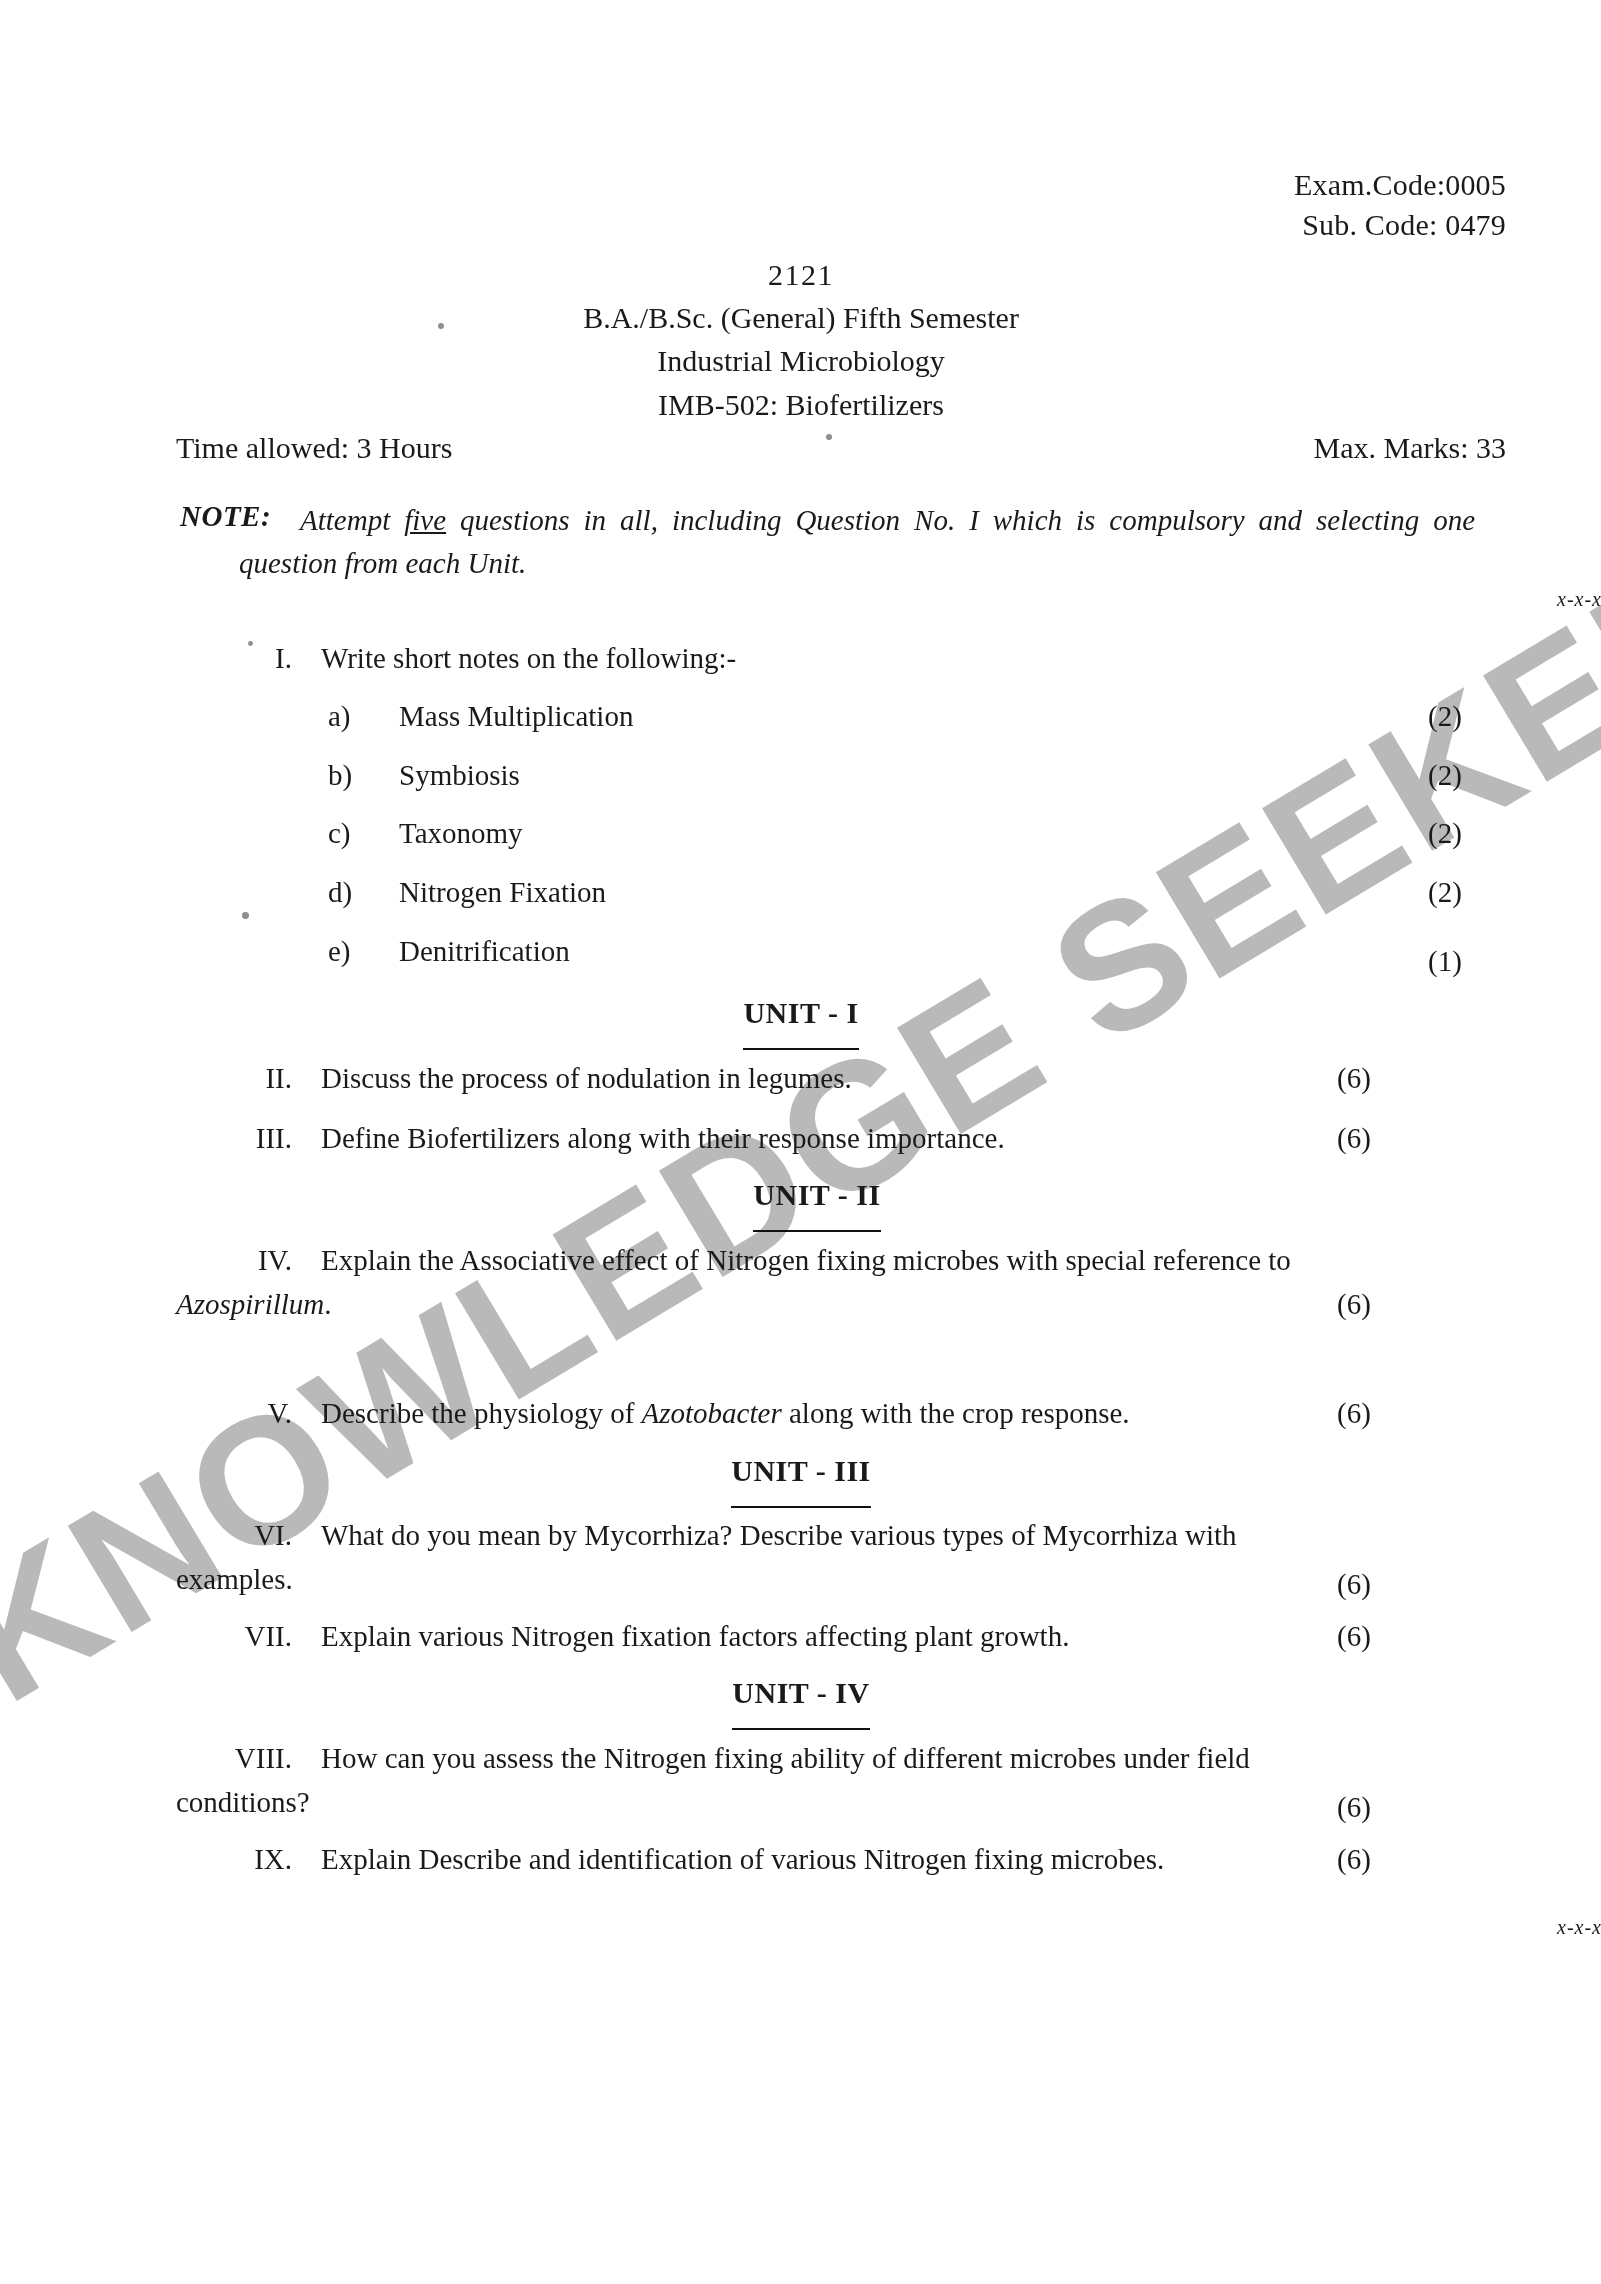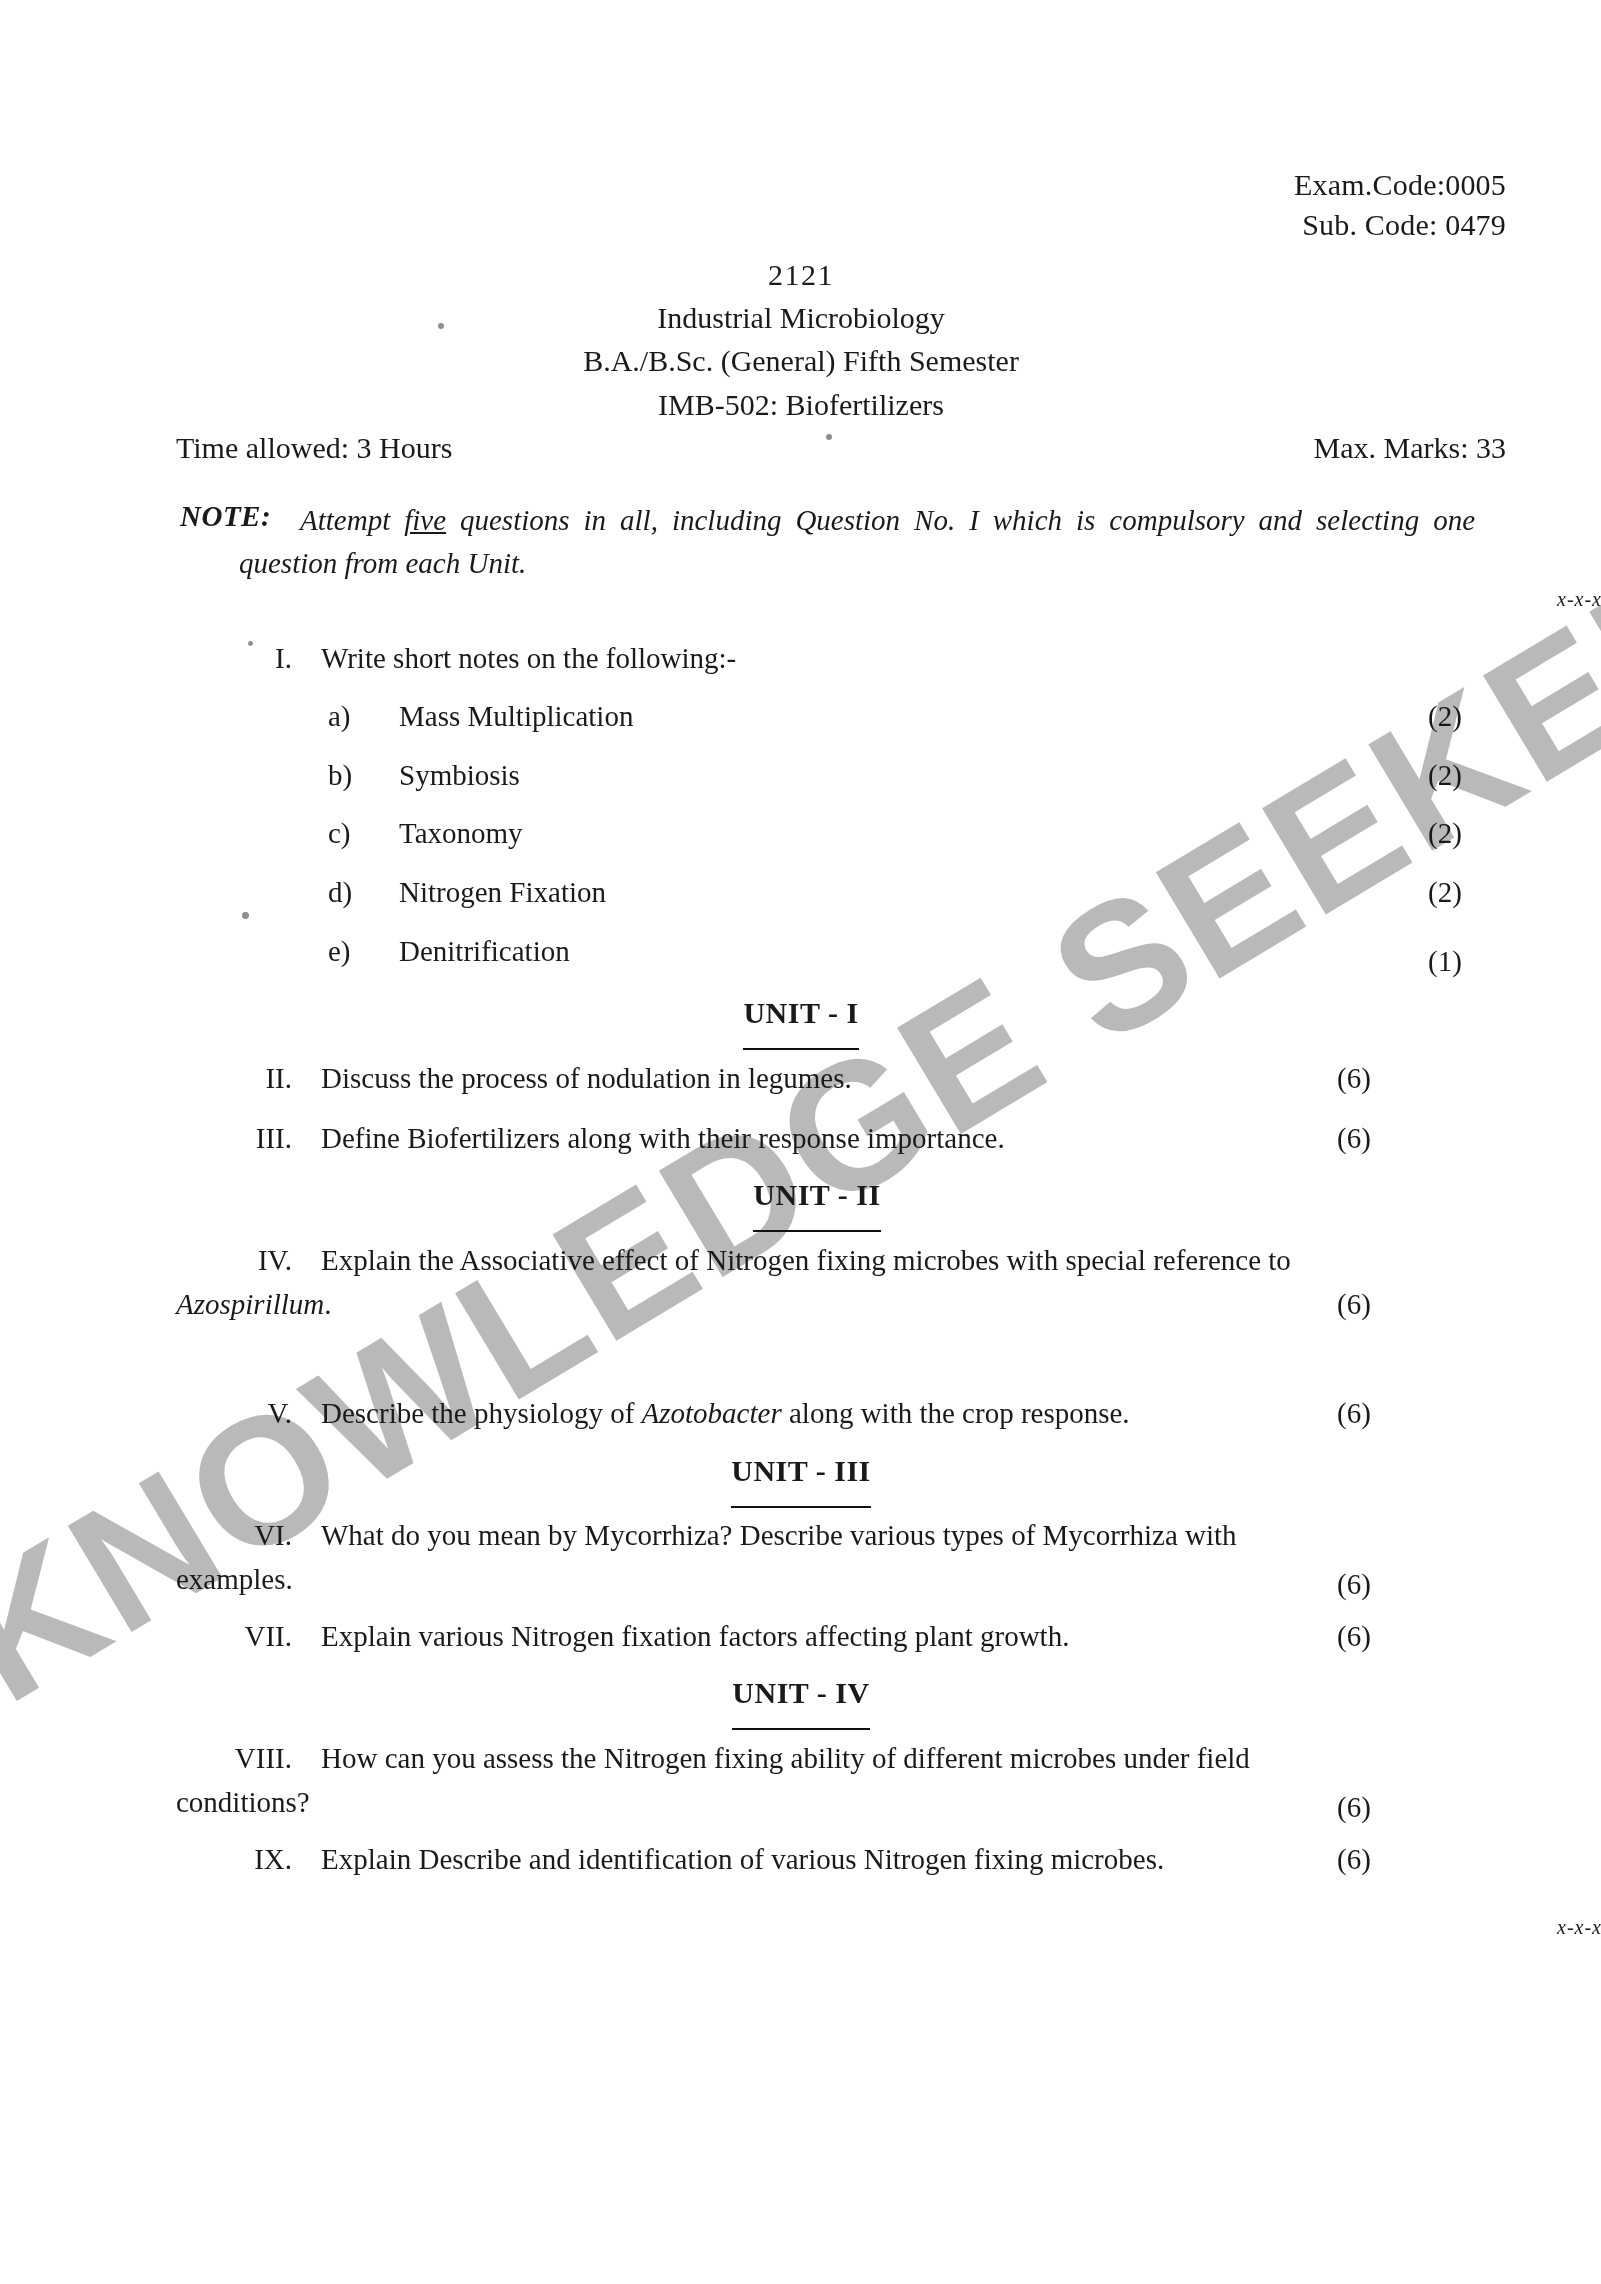--- a/index.html
+++ b/index.html
@@ -189,22 +189,22 @@
 
   <div class="content">
 
     <div class="exam-codes">
       <div>Exam.Code:0005</div>
       <div>Sub. Code: 0479</div>
     </div>
 
     <div class="title-block">
       <div class="paper-no">2121</div>
+      <div>B.A./B.Sc. (General) Fifth Semester</div>
       <div>Industrial Microbiology</div>
-      <div>B.A./B.Sc. (General) Fifth Semester</div>
       <div>IMB-502: Biofertilizers</div>
     </div>
 
     <div class="meta-row">
       <div>Time allowed: 3 Hours</div>
       <div>Max. Marks: 33</div>
     </div>
 
     <div class="note">
       <span class="note-label">NOTE:</span>

